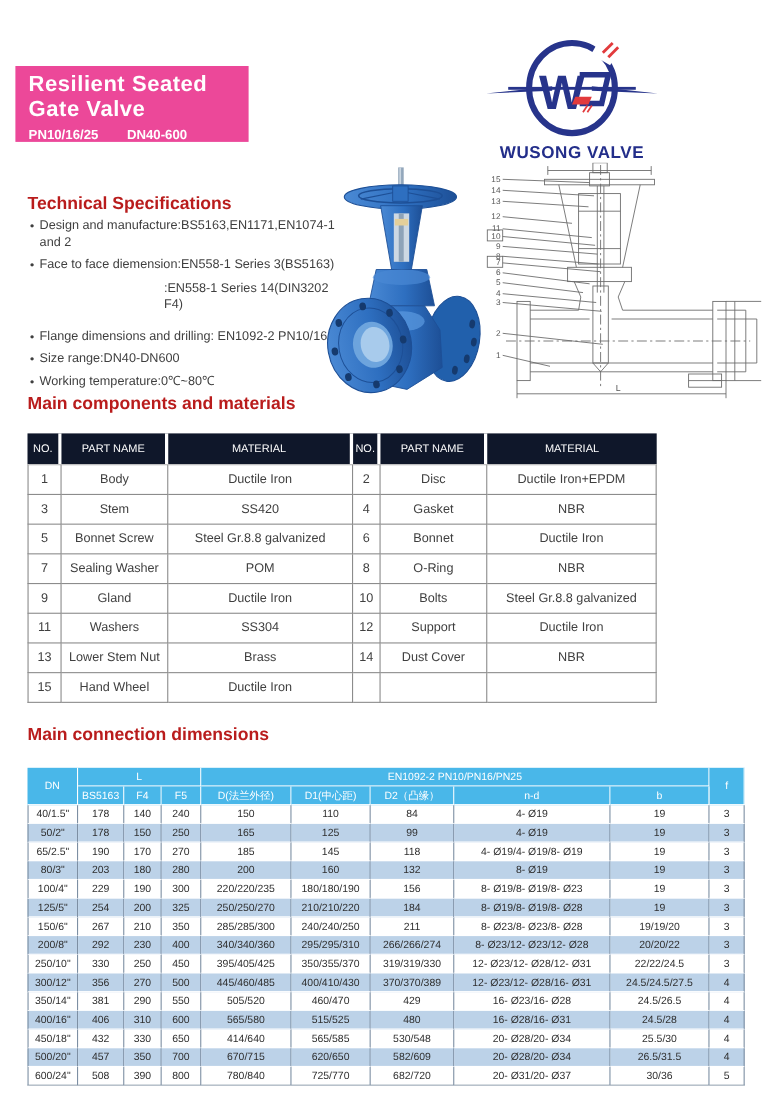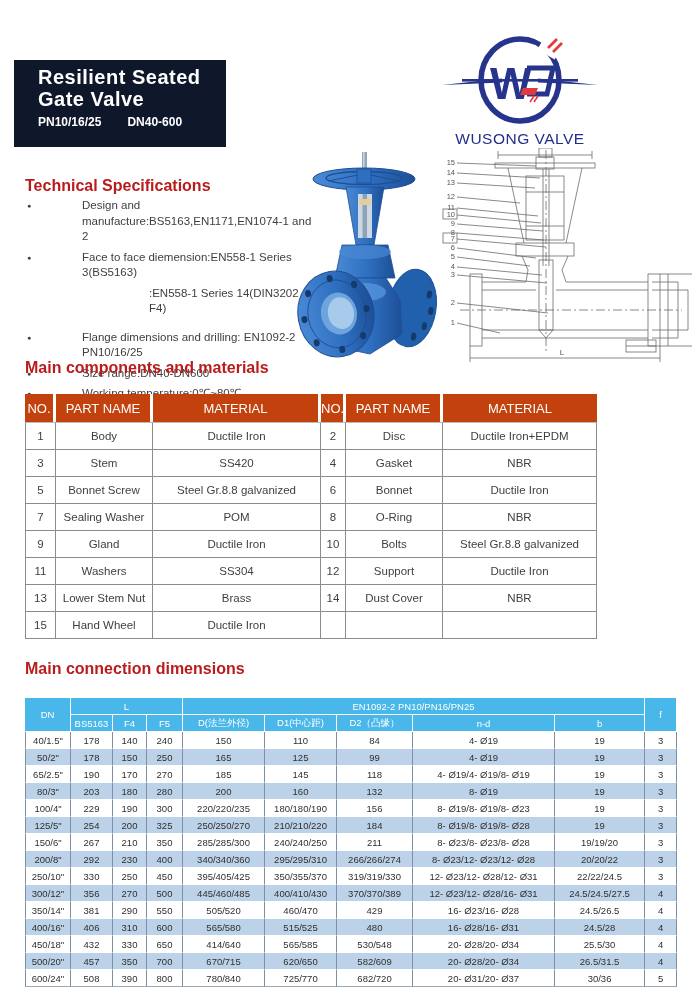--- a/index.html
+++ b/index.html
@@ -1,45 +1,45 @@
 <!DOCTYPE html>
 <html><head>
 <meta charset="utf-8">
 <style>
   html,body{margin:0;padding:0;background:#fff;}
   .page{position:relative;width:700px;height:998px;background:#fff;overflow:hidden;
         font-family:"Liberation Sans",sans-serif;color:#3f3f3f;}
 
   
-  .title-block{position:absolute;left:14px;top:60px;width:212px;height:87px;
-               background:#0f172a;color:#fff;box-sizing:border-box;padding:6px 0 0 24px;}
+  .title-block{position:absolute;left:14px;top:60px;width:212px;height:69px;
+               background:#ec4899;color:#fff;box-sizing:border-box;padding:6px 0 0 12px;}
   .title-line{font-size:20px;font-weight:bold;line-height:1.12;letter-spacing:.5px;}
   .subtitle{font-size:12px;font-weight:600;margin-top:4px;}
   .subtitle .dn-part{margin-left:26px;text-align:right;}
 
   .logo-wrap{position:absolute;left:438px;top:36px;width:164px;text-align:center;}
-  .logo-name{color:#232e8a;font-weight:normal;font-size:15.5px;letter-spacing:.5px;margin-top:-2px;}
+  .logo-name{color:#232e8a;font-weight:bold;font-size:15.5px;letter-spacing:.5px;margin-top:-2px;}
 
   
   .section-heading{position:absolute;left:25px;color:#b91c1c;font-size:16px;font-weight:600;}
   #h-specs{top:177px;}
   #h-comp{top:359px;}
   #h-dims{top:660px;}
 
   
   .spec-list{position:absolute;left:27px;top:198px;width:290px;font-size:11.5px;color:#3f3f3f;}
-  .spec-line{display:flex;margin-bottom:5px;line-height:1.35;gap:46px;}
+  .spec-line{display:flex;margin-bottom:5px;line-height:1.35;}
   .spec-line .bullet{width:9px;font-size:7px;padding-top:3px;flex:none;}
   .spec-line.cont{margin-left:122px;}
   .spec-line.gap{margin-top:13px;}
 
   
   .comp-table{position:absolute;left:25px;top:394px;width:572px;border-collapse:separate;
               border-spacing:0;table-layout:fixed;font-size:11.5px;color:#3f3f3f;}
-  .comp-table th{background:#c2410c;color:#fff;font-weight:400;font-size:13px;height:28px;
+  .comp-table th{background:#0f172a;color:#fff;font-weight:400;font-size:10px;height:28px;
                  border-right:3px solid #fff;padding:0;}
   .comp-table th:last-child{border-right:none;}
   .comp-table td{border-right:1px solid #8c8c8c;border-bottom:1px solid #8c8c8c;height:26px;
                  text-align:center;padding:0 2px;overflow:hidden;white-space:nowrap;}
   .comp-table td:first-child{border-left:1px solid #8c8c8c;}
   .comp-table tbody tr:first-child td{border-top:1px solid #bbb;}
 
   
   .dim-table{position:absolute;left:25px;top:698px;width:652px;border-collapse:separate;
              border-spacing:0;table-layout:fixed;font-size:9.5px;color:#2f2f2f;}

